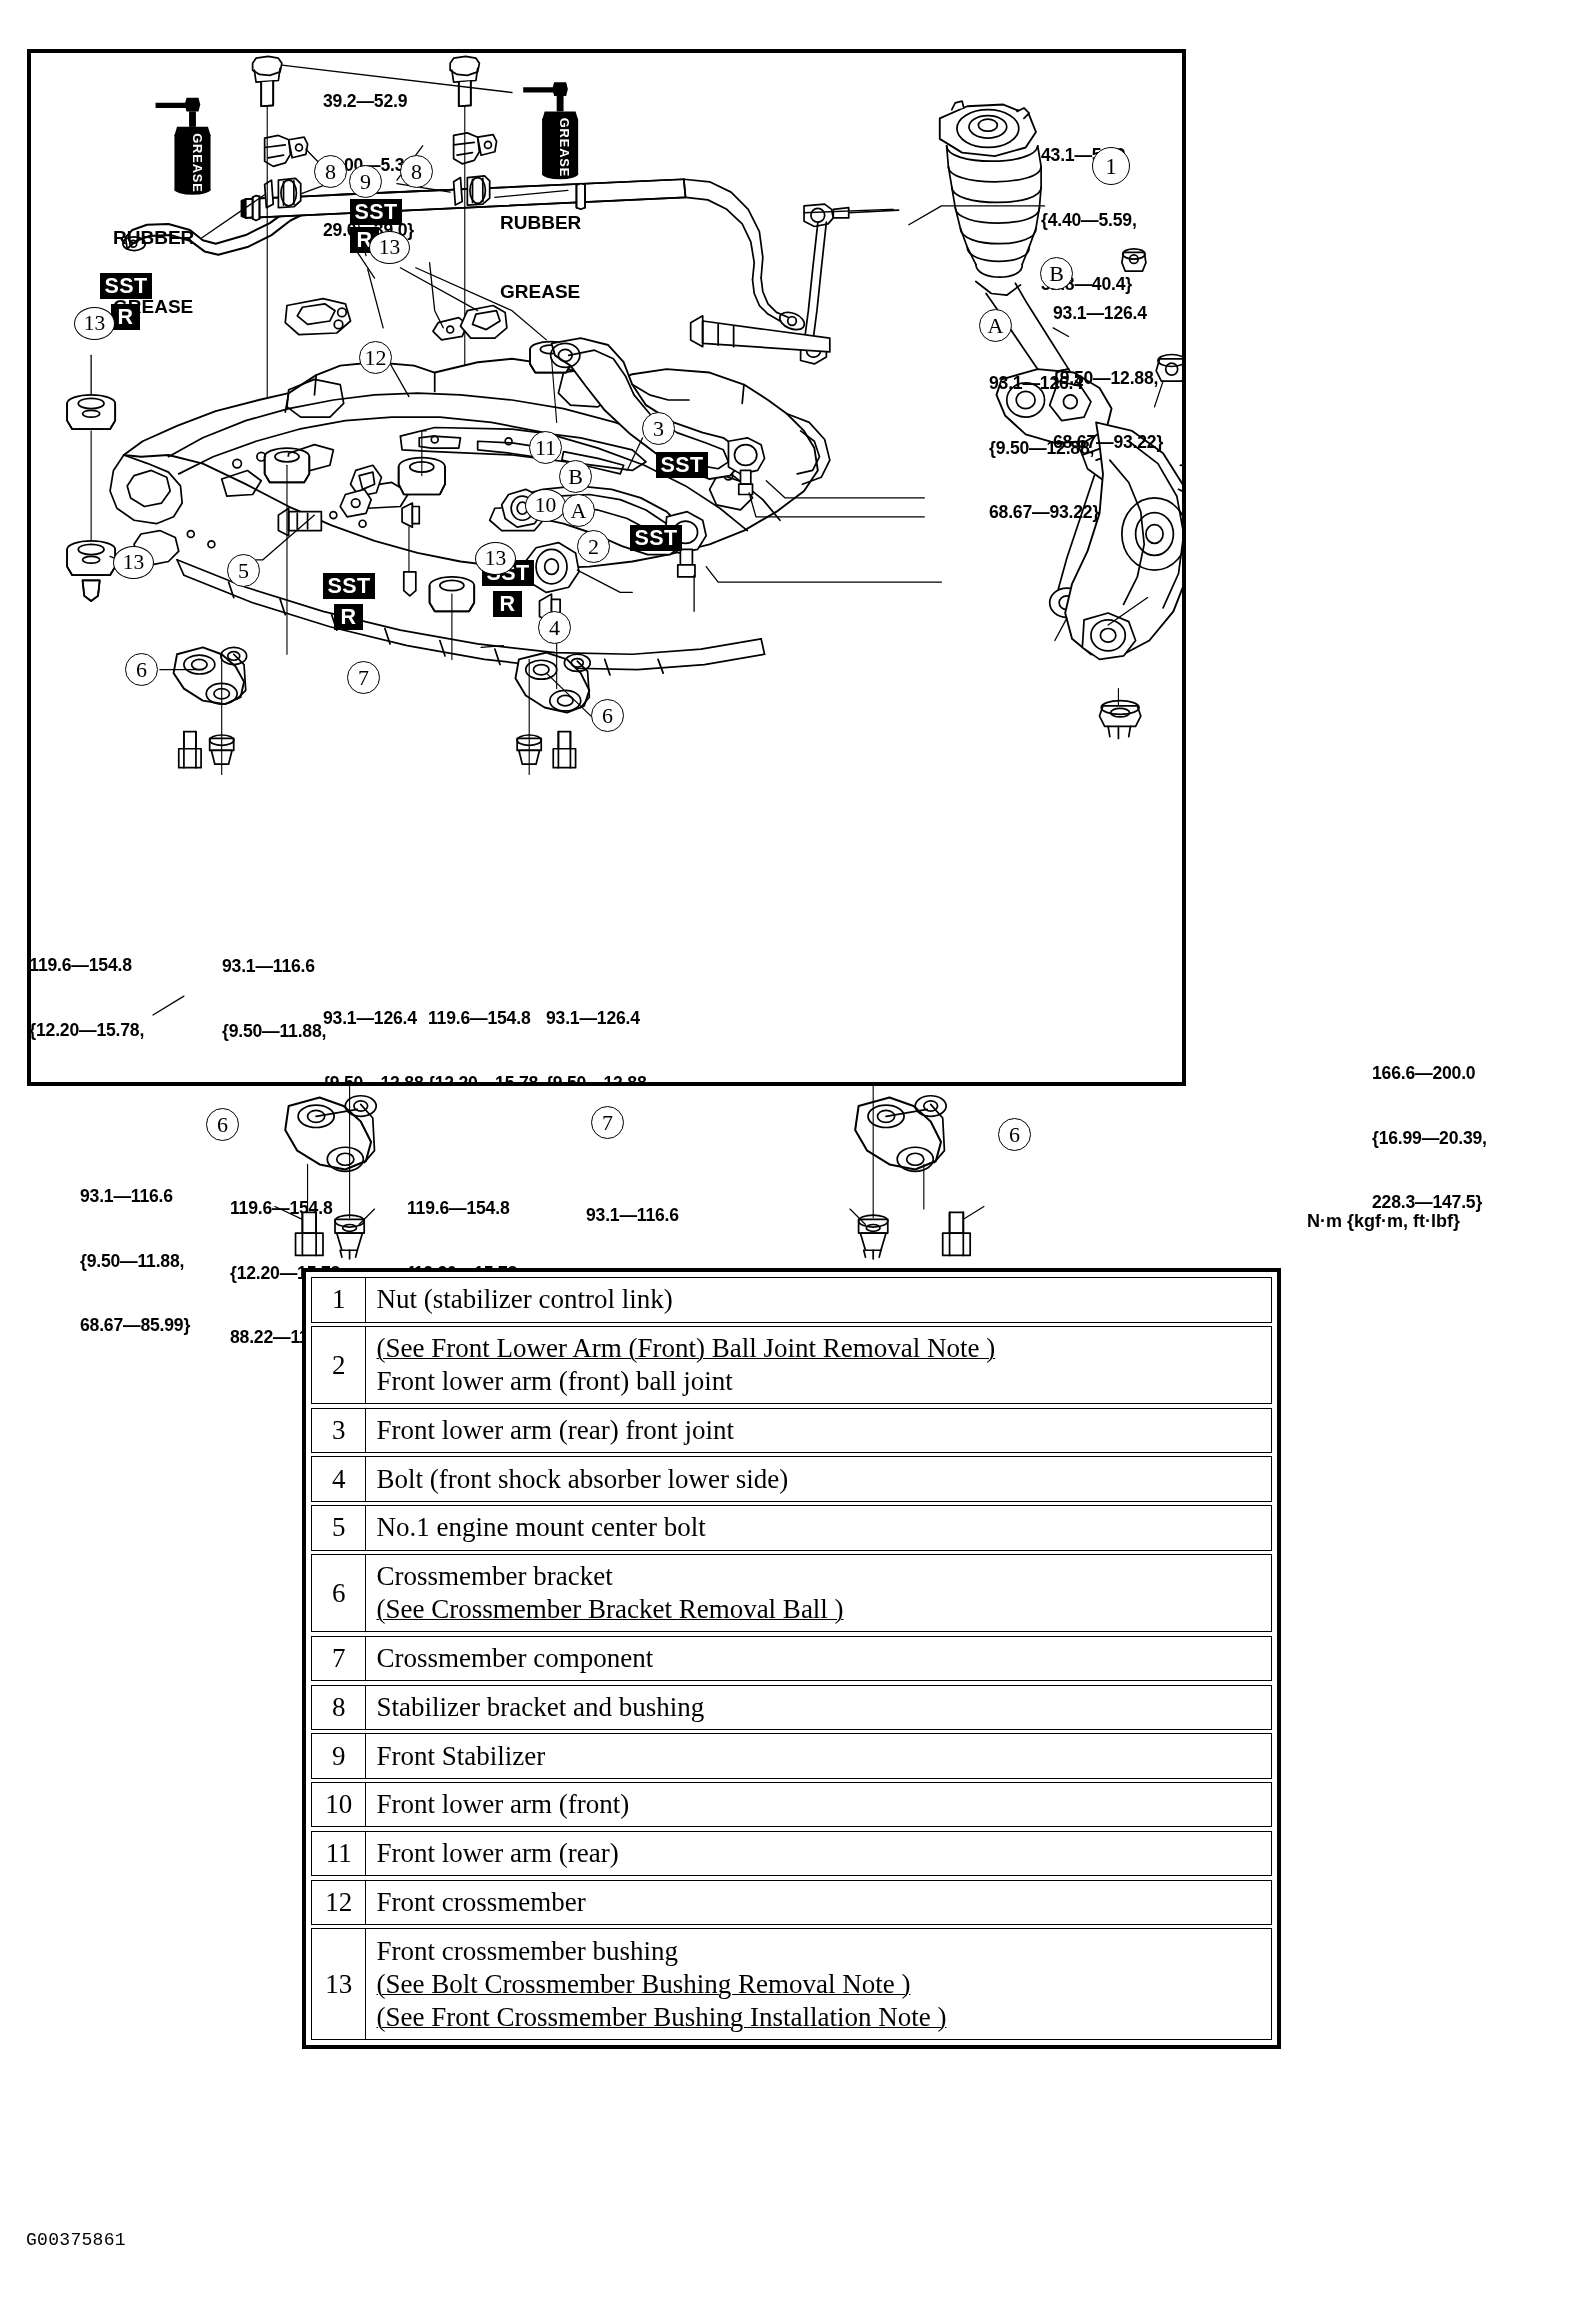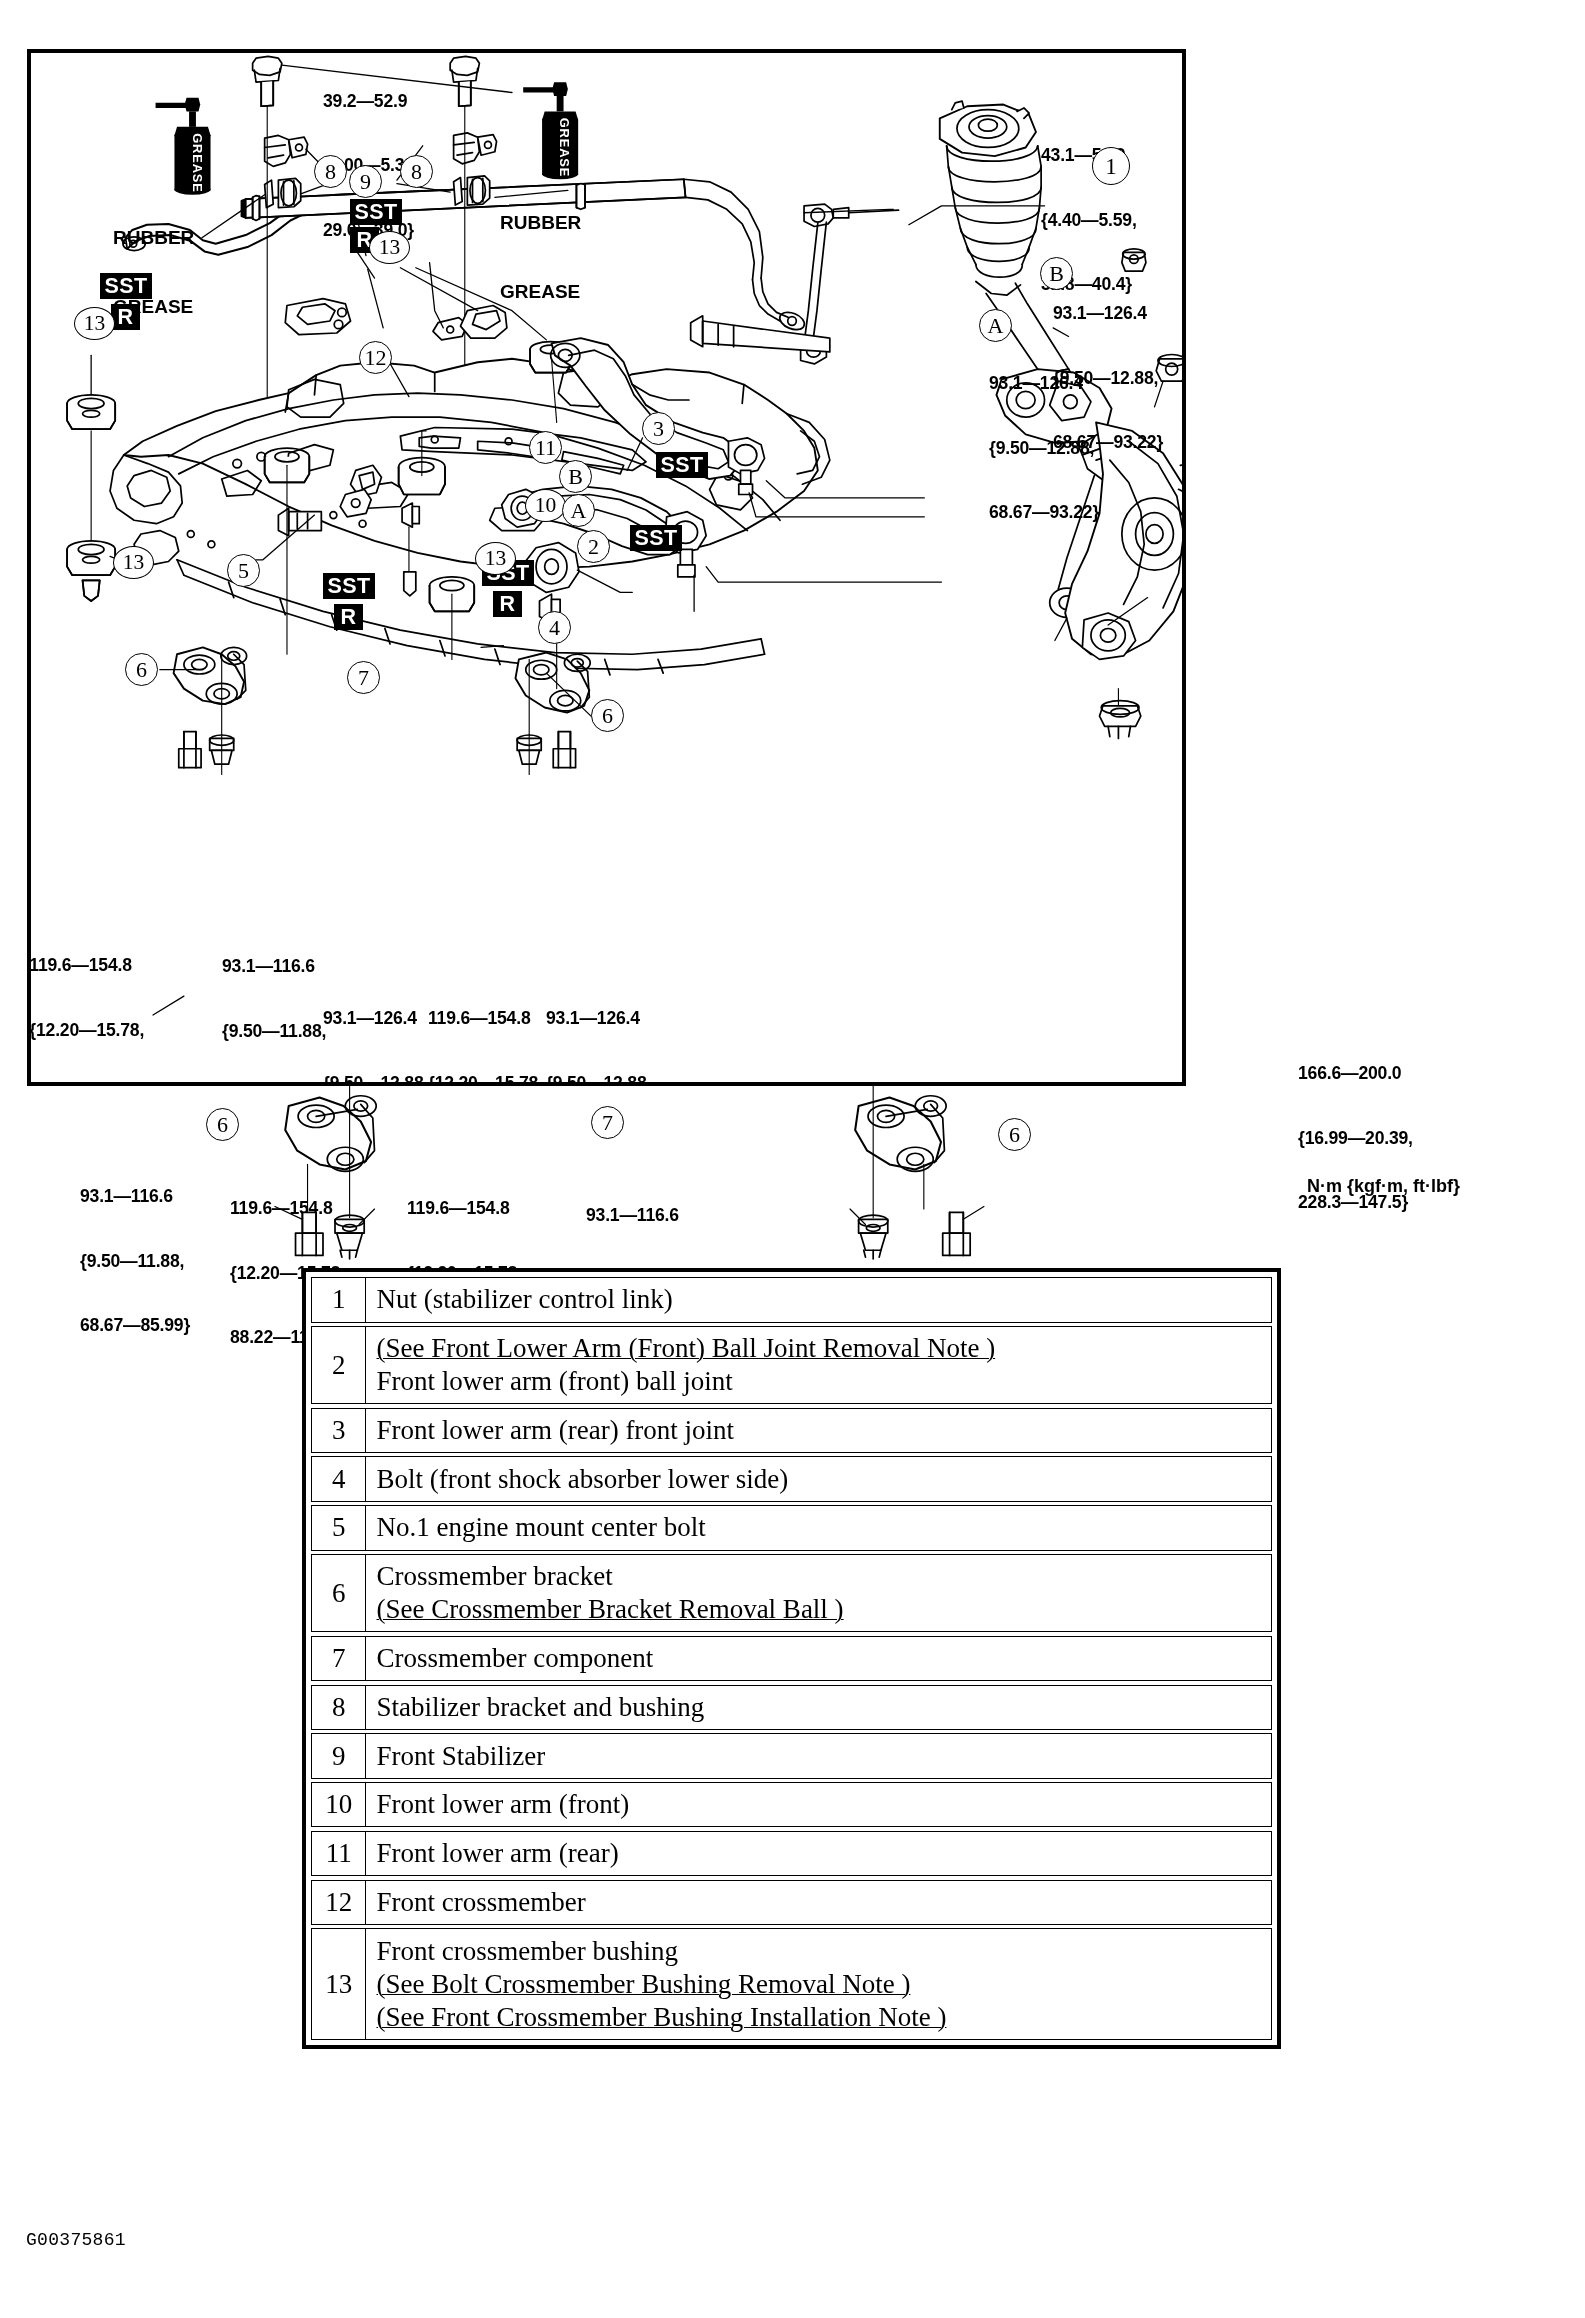--- a/index.html
+++ b/index.html
@@ -696,21 +696,21 @@
   <div>{12.20—15.78,</div>
   <div>88.22—114.1}</div>
 </div>
 
 <div class="spec" style="left:586px;top:1162px;">
   <div>93.1—116.6</div>
   <div>{9.50—11.88,</div>
   <div>68.67—85.99}</div>
 </div>
 
-<div class="spec" style="left:1298px;top:1020px;">
+<div class="spec" style="left:1372px;top:1020px;">
   <div>166.6—200.0</div>
   <div>{16.99—20.39,</div>
   <div>228.3—147.5}</div>
 </div>
 
 <svg style="position:absolute;left:0;top:1082px;width:1585px;height:206px;" viewBox="0 0 1846 240" width="1585" height="206">
   <g fill="none" stroke="#000" stroke-width="2" stroke-linejoin="round" stroke-linecap="round">
 
     <path d="M336 28 L372 18 L400 28 L420 46 L432 70 L426 92 L402 102
              L372 96 L346 80 L332 56 Z" fill="#fff" stroke-width="2.4"></path>
@@ -767,21 +767,21 @@
 <div class="bub w38" style="position:absolute;left:206px;top:1108px;">
     <span>6</span>
   </div>
 <div class="bub w38" style="position:absolute;left:998px;top:1118px;">
     <span>6</span>
   </div>
 <div class="bub w38" style="position:absolute;left:591px;top:1106px;">
     <span>7</span>
   </div>
 
-<div id="units" style="left:1307px;top:1176px;">N·m {kgf·m, ft·lbf}</div>
+<div id="units" style="left:1307px;top:1211px;">N·m {kgf·m, ft·lbf}</div>
 
 <div id="parts-table">
 
 <div class="prow">
       <div class="pnum">1</div>
       <div class="pdesc">
         <span class="l">Nut (stabilizer control link)</span>
       </div>
     </div>
     <div class="prow">

